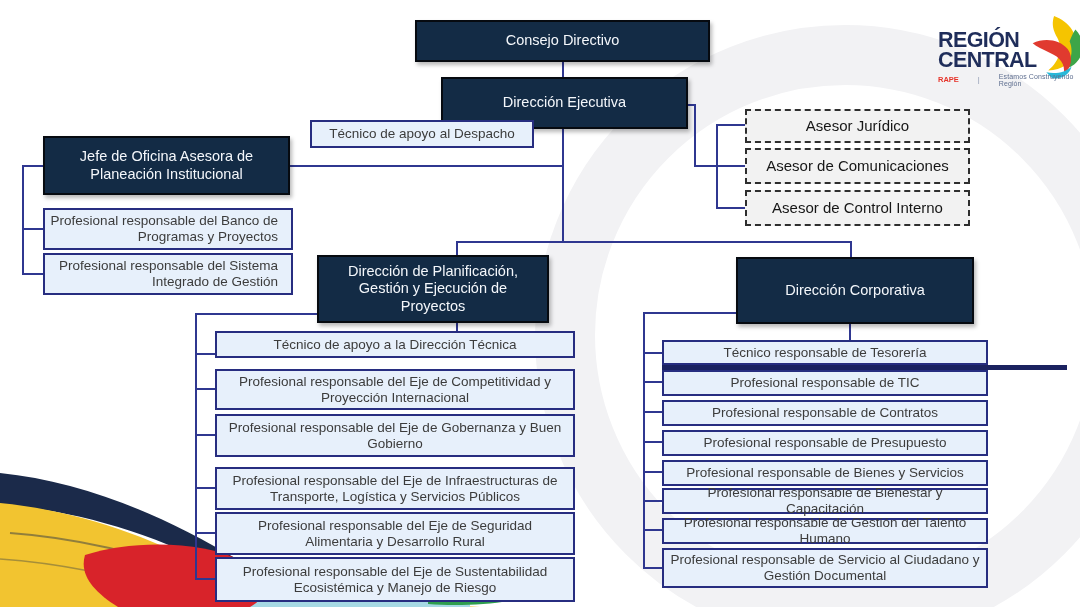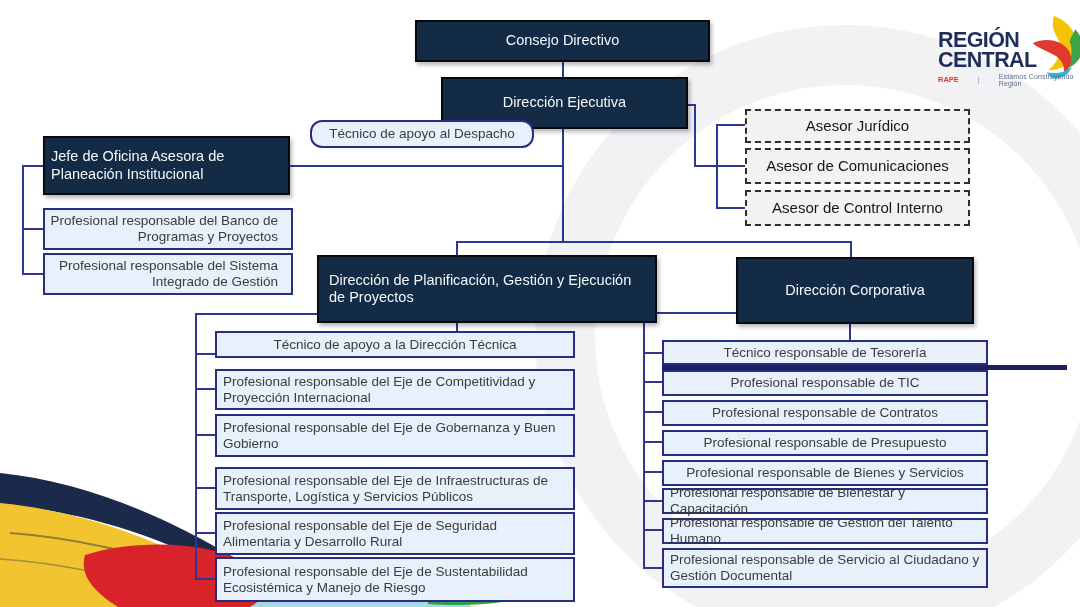--- a/index.html
+++ b/index.html
@@ -8,41 +8,41 @@
     font-family:"Liberation Sans",sans-serif;
   }
   
   #bg-ring{position:absolute;left:0;top:0;width:1080px;height:607px;z-index:0;}
   #brush-decor{position:absolute;left:0;bottom:0;width:680px;height:170px;z-index:1;}
   
   .cl{position:absolute;background:#2F3790;z-index:2;}
   .h{height:2px;} .v{width:2px;}
   
   .bx{position:absolute;display:flex;align-items:center;justify-content:center;
-      text-align:left;box-sizing:border-box;z-index:3;line-height:1.18;}
+      text-align:center;box-sizing:border-box;z-index:3;line-height:1.18;}
   .dark{background:#132B45;border:2px solid #060a10;color:#f4f7fb;font-size:14.5px;
         box-shadow:2px 3px 4px rgba(0,0,0,.28);}
   .light{background:#E7F0FB;border:2px solid #272D80;color:#3c3c3c;font-size:13.5px;}
   .dashed{background:#F2F2F2;border:2px dashed #2e2e2e;color:#161616;font-size:15px;}
   .ralign{justify-content:flex-end;text-align:right;padding-right:13px;}
   
   #consejo{left:415px;top:20px;width:295px;height:42px;}
   #ejecutiva{left:441px;top:77px;width:247px;height:52px;}
-  #despacho{left:310px;top:120px;width:224px;height:28px;z-index:5;border-radius:12px;}
+  #despacho{left:310px;top:120px;width:224px;height:28px;z-index:5;}
   
   .adv{left:745px;width:225px;}
   #adv0{top:109px;height:34px;}
   #adv1{top:148px;height:36px;}
   #adv2{top:190px;height:36px;}
   
   #jefe{left:43px;top:136px;width:247px;height:59px;padding:0 6px;}
   #plan0{left:43px;top:208px;width:250px;height:42px;}
   #plan1{left:43px;top:253px;width:250px;height:42px;}
   
-  #mid-dark{left:317px;top:255px;width:340px;height:68px;padding:0 10px;}
+  #mid-dark{left:317px;top:255px;width:232px;height:68px;padding:0 10px;}
   .mid{left:215px;width:360px;padding:0 6px;}
   #mid0{top:331px;height:27px;}
   #mid1{top:369px;height:41px;}
   #mid2{top:414px;height:43px;}
   #mid3{top:467px;height:43px;}
   #mid4{top:512px;height:43px;}
   #mid5{top:557px;height:45px;}
   
   #corp-dark{left:736px;top:257px;width:238px;height:67px;}
   .corp{left:662px;width:326px;padding:0 6px;}

